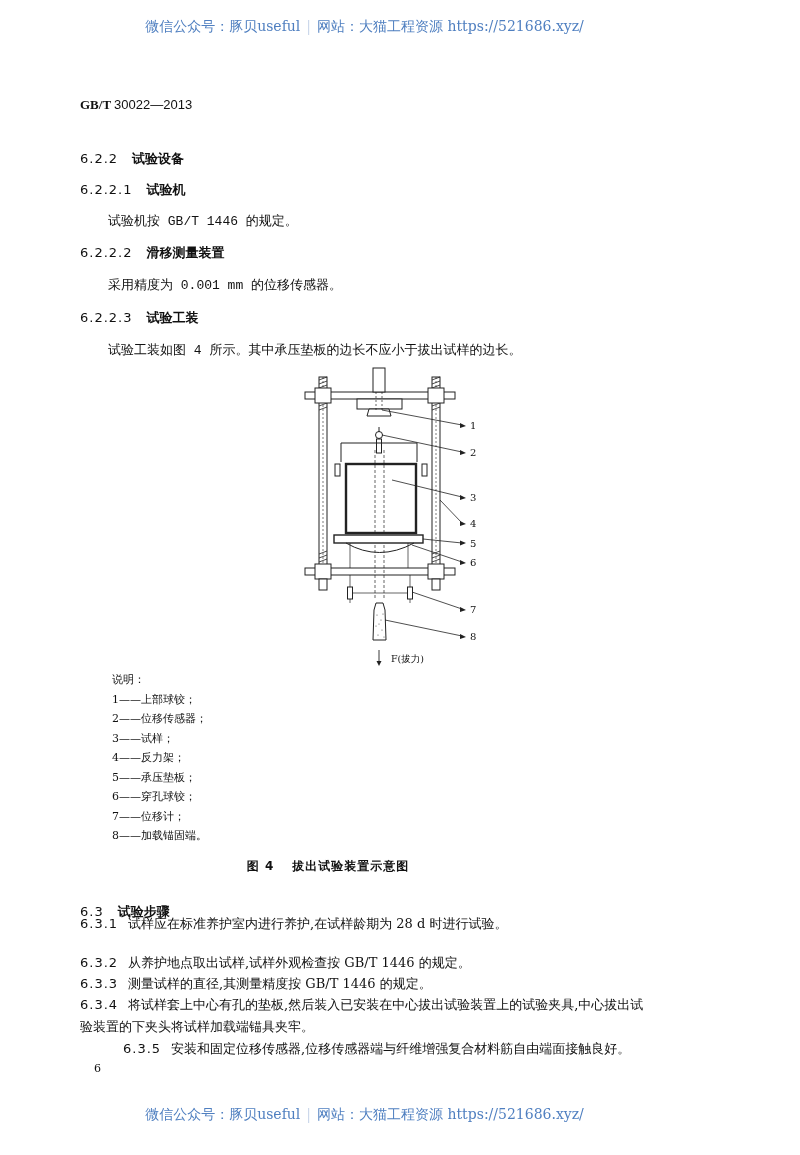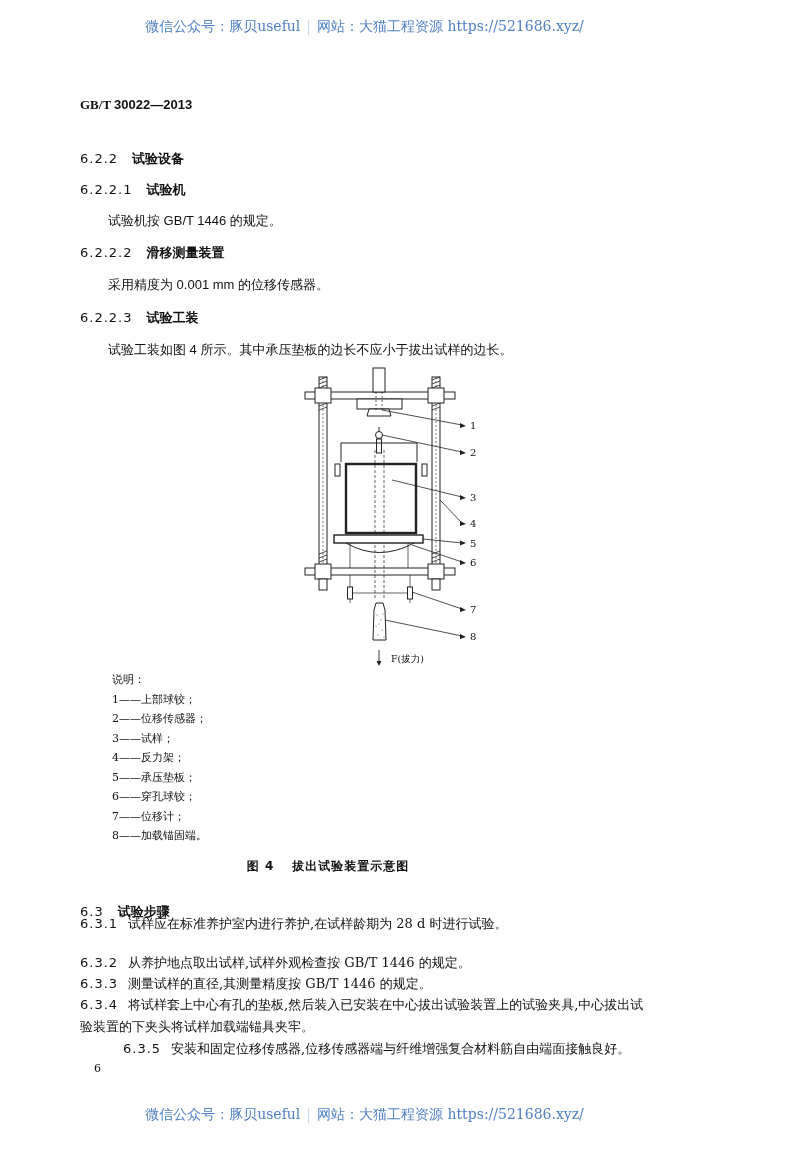--- a/index.html
+++ b/index.html
@@ -4,25 +4,25 @@
 <style>
   html, body { margin: 0; padding: 0; background: #ffffff; }
   body { width: 800px; height: 1155px; position: relative; overflow: hidden;
          font-family: "DejaVu Serif", "Liberation Serif", serif; color: #111; }
   .abs { position: absolute; }
   .watermark { left: 0; width: 729px; text-align: center; font-size: 14px; color: #4f7fc0;
                font-family: "DejaVu Serif", serif; white-space: nowrap; }
   .watermark .sep { color: #c9d6ea; margin: 0 6px; }
   .std-code { left: 80px; top: 97px; font-size: 13px; font-weight: bold;
               font-family: "Liberation Serif", serif; }
-  .std-code .num { font-family: "Liberation Sans", sans-serif; font-weight: bold; }
+  .std-code .num { font-family: "Liberation Sans", sans-serif; font-weight: normal; }
   .h { left: 80px; font-size: 13px; font-family: "DejaVu Sans", sans-serif; }
   .h .no { display: inline-block; margin-right: 14px; letter-spacing: 1px; }
   .h .t { font-weight: bold; }
-  .p { font-size: 13px; font-family: Liberation Sans, sans-serif; white-space: nowrap; }
+  .p { font-size: 13px; font-family: Liberation Mono, monospace; white-space: nowrap; }
   .indent { left: 108px; }
   .legend { left: 104px; font-size: 11px; line-height: 19.5px; font-family: "DejaVu Serif", serif; margin-left: 8px; }
   .caption { left: 0; width: 656px; text-align: center; top: 858px; font-size: 12px;
              font-weight: bold; font-family: "DejaVu Sans", sans-serif; letter-spacing: 1px; }
   .caption .fig { margin-right: 18px; }
   .step { left: 80px; font-size: 13px; font-family: "DejaVu Serif", serif; white-space: nowrap; }
   .step .no { font-family: "DejaVu Sans", sans-serif; display: inline-block; margin-right: 10px; letter-spacing: 1px; }
   .pageno { left: 94px; top: 1062px; font-size: 11px; }
   svg text { font-family: "DejaVu Serif", serif; }
 </style>

